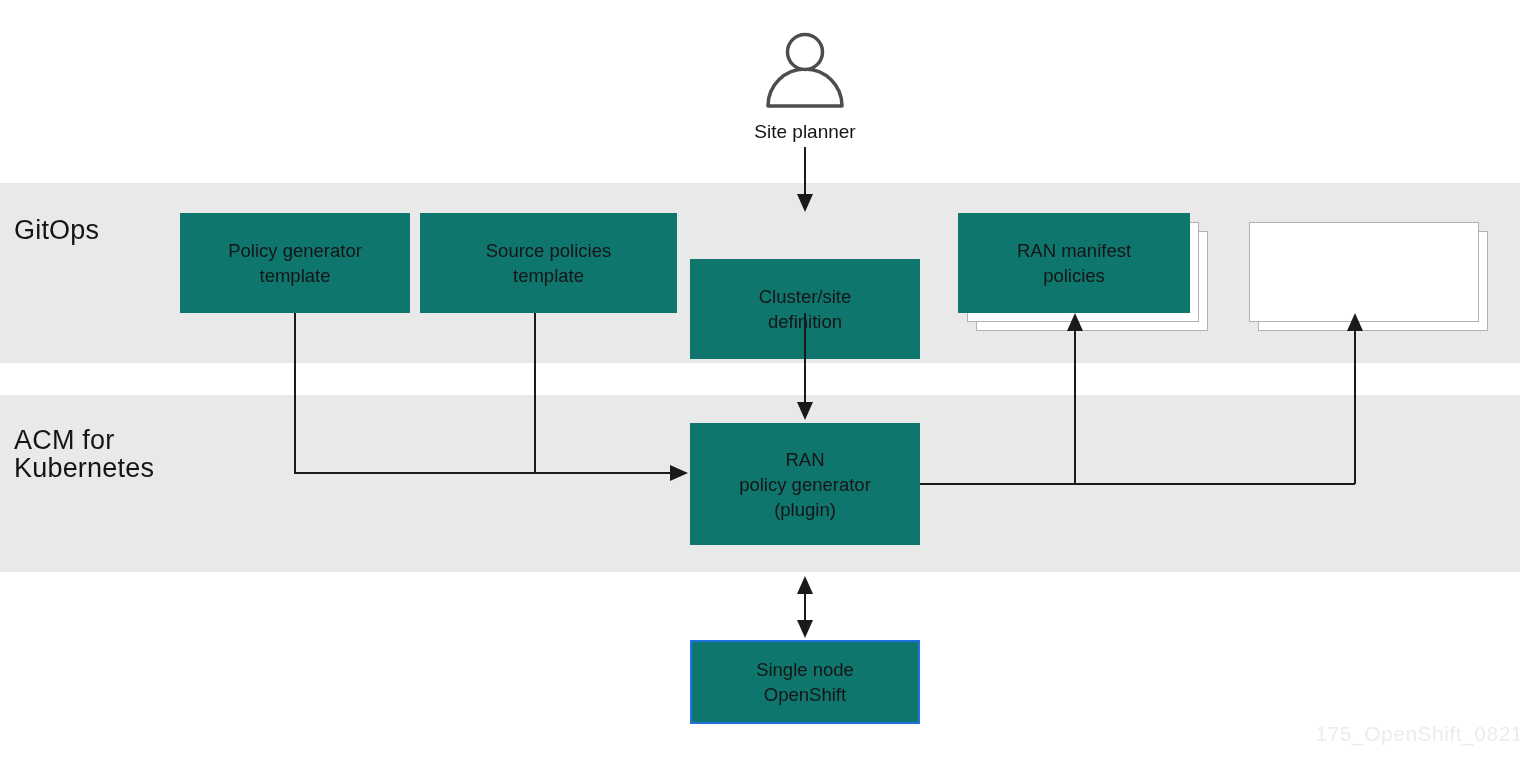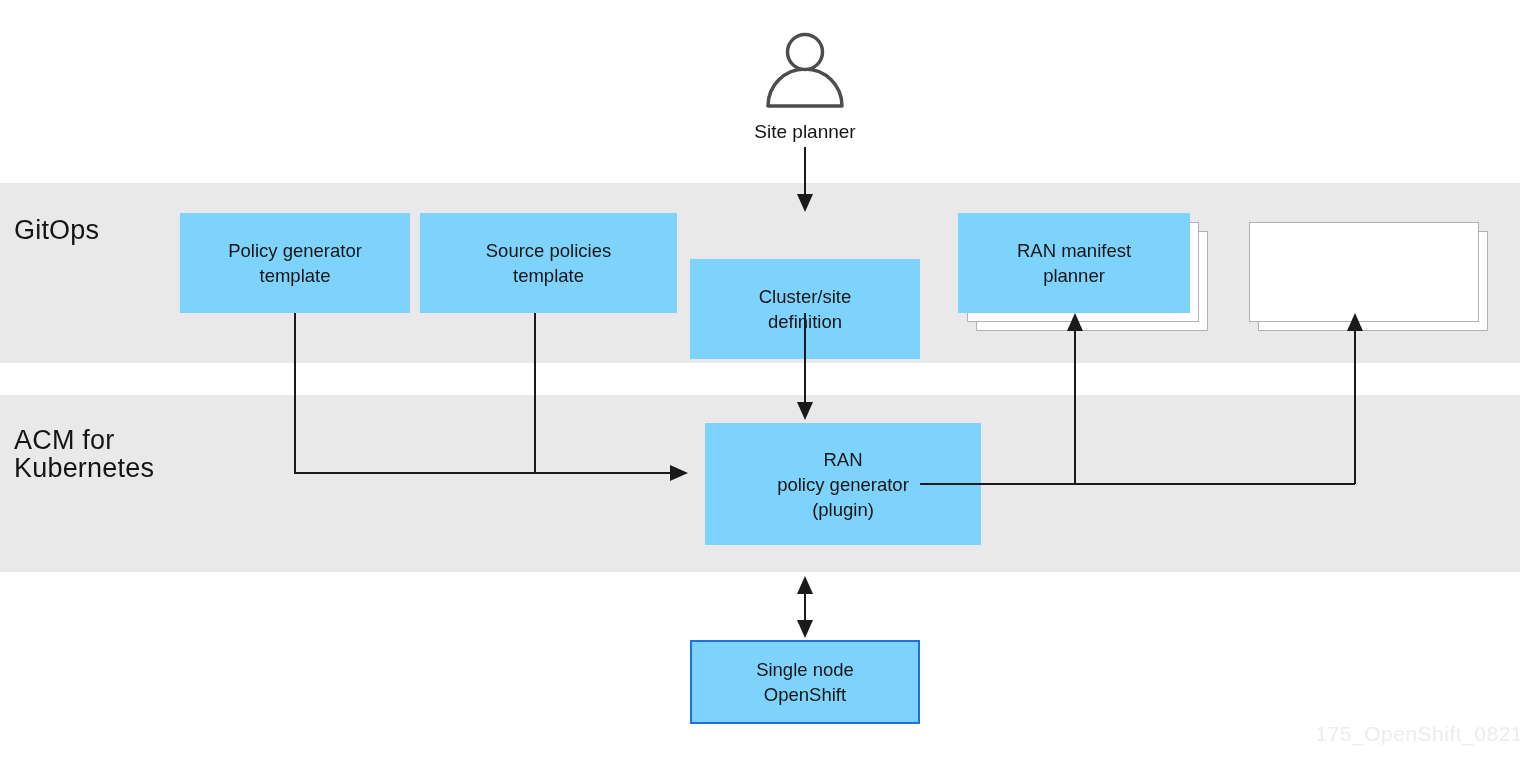--- a/index.html
+++ b/index.html
@@ -19,40 +19,40 @@
   #band-acm{top:395px;height:177px;}
   .lane-label{
     position:absolute;left:14px;
     font-size:27px;font-weight:400;line-height:28px;
     color:#151515;letter-spacing:.2px;
   }
   #gitops-label{top:216px;}
   #acm-label{top:426px;}
   .node{
     position:absolute;
-    background:#7dd3fc;
+    background:#0f766e;
     display:flex;flex-direction:column;align-items:center;justify-content:center;
     text-align:center;
     font-size:18.5px;line-height:25px;color:#151515;
     z-index:3;
   }
   .layer{
     position:absolute;
     background:#ffffff;
     border:1.5px solid #b1b1b1;
     box-sizing:border-box;
   }
   .layer.l1{z-index:2;}
   .layer.l2{z-index:1;}
   #node-policy-template{left:180px;top:213px;width:230px;height:100px;}
   #node-source-template{left:420px;top:213px;width:257px;height:100px;}
   #node-cluster-site{left:690px;top:213px;width:230px;height:100px;margin-top:46px;}
   #node-ran-manifest{left:958px;top:213px;width:232px;height:100px;}
   #node-day2{left:1240px;top:213px;width:230px;height:100px;}
-  #node-ran-generator{left:690px;top:423px;width:276px;height:122px;margin-left:15px;}
+  #node-ran-generator{left:690px;top:423px;width:230px;height:122px;}
   #node-sno{
     left:690px;top:640px;width:230px;height:84px;
     border:2px solid #2170e0;box-sizing:border-box;
   }
   #actor-label{
     position:absolute;left:705px;top:121px;width:200px;
     text-align:center;font-size:19px;color:#151515;
   }
   #watermark{
     position:absolute;right:-3px;top:722px;
@@ -95,21 +95,21 @@
   <div class="node" id="node-source-template">
     <span>Source policies</span>
     <span>template</span>
   </div>
   <div class="node" id="node-cluster-site">
     <span>Cluster/site</span>
     <span>definition</span>
   </div>
   <div class="node" id="node-ran-manifest">
     <span>RAN manifest</span>
-    <span>planner</span>
+    <span>policies</span>
   </div>
   <div class="node" id="node-ran-generator">
     <span>RAN</span>
     <span>policy generator</span>
     <span>(plugin)</span>
   </div>
   <div class="node" id="node-sno">
     <span>Single node</span>
     <span>OpenShift</span>
   </div>

